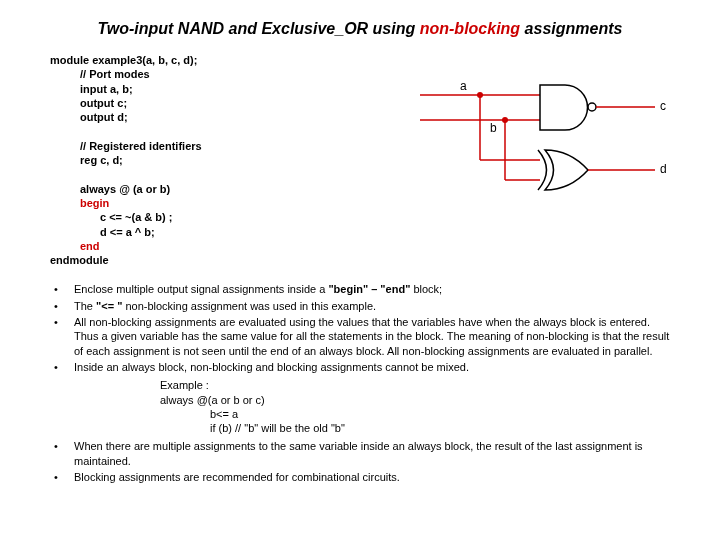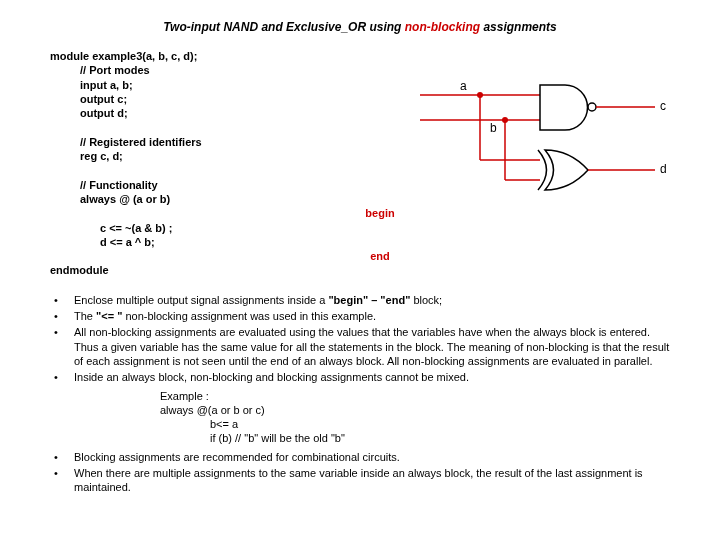--- a/index.html
+++ b/index.html
@@ -11,32 +11,32 @@
     background: #fff;
     width: 720px;
     height: 540px;
     box-sizing: border-box;
     position: relative;
   }
   .title {
     text-align: center;
     font-weight: bold;
     font-style: italic;
-    font-size: 12px;
+    font-size: 16px;
     margin-bottom: 15px;
   }
   .title .red { color: #c00; }
   .code-block {
     font-weight: bold;
     line-height: 1.3;
     margin-left: 10px;
   }
   .indent1 { padding-left: 30px; }
   .indent2 { padding-left: 50px; }
-  .kw-red { color: #c00; text-align: center; }
+  .kw-red { color: #c00; }
   .notes {
     margin-top: 15px;
     font-size: 11px;
     line-height: 1.3;
   }
   .notes ul { list-style: none; padding: 0; margin: 4px; }
   .notes li { position: relative; padding-left: 30px; margin-bottom: 2px; }
   .notes li::before { content: "•"; position: absolute; left: 10px; }
   .notes .bold { font-weight: bold; }
   .example-block { padding-left: 120px; font-weight: normal; }
@@ -58,21 +58,20 @@
 <div class="code-block">
   <div>module example3(a, b, c, d);</div>
   <div class="indent1">// Port modes</div>
   <div class="indent1">input a, b;</div>
   <div class="indent1">output c;</div>
   <div class="indent1">output d;</div>
   <br>
   <div class="indent1">// Registered identifiers</div>
   <div class="indent1">reg c, d;</div>
   <br>
-  <div class="indent1">// Functionality</div>
   <div class="indent1">always @ (a or b)</div>
   <div class="indent1 kw-red">begin</div>
   <div class="indent2">c &lt;= ~(a &amp; b) ;</div>
   <div class="indent2">d &lt;= a ^ b;</div>
   <div class="indent1 kw-red">end</div>
   <div>endmodule</div>
 </div>
 
 <div class="notes">
   <ul>
@@ -87,22 +86,22 @@
   </ul>
   <div class="example-block">
     <div>Example :</div>
     <div>always @(a or  b or c)</div>
     <div style="padding-left:50px">b&lt;= a</div>
     <div style="padding-left:50px">
       <span>if (b)   </span><span>// "b" will be the old "b"</span>
     </div>
   </div>
   <ul>
+    <li>When there are multiple assignments to the same variable inside an always block, the result of the last assignment is maintained.</li>
     <li>Blocking assignments are recommended for combinational circuits.</li>
-    <li>When there are multiple assignments to the same variable inside an always block, the result of the last assignment is maintained.</li>
   </ul>
 </div>
 
 <svg class="diagram" viewBox="0 0 260 130">
 
   <line x1="0" y1="25" x2="120" y2="25" stroke="#c00" stroke-width="1.5"></line>
   <line x1="0" y1="50" x2="120" y2="50" stroke="#c00" stroke-width="1.5"></line>
 
   <circle cx="60" cy="25" r="3" fill="#c00"></circle>
   <circle cx="85" cy="50" r="3" fill="#c00"></circle>

